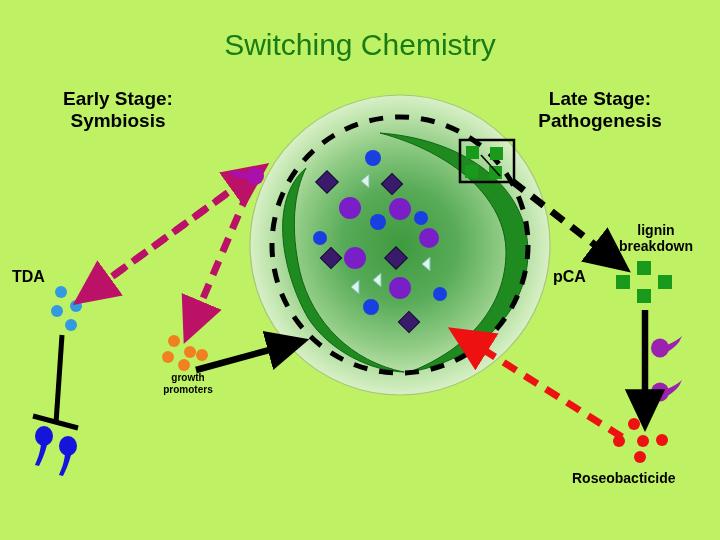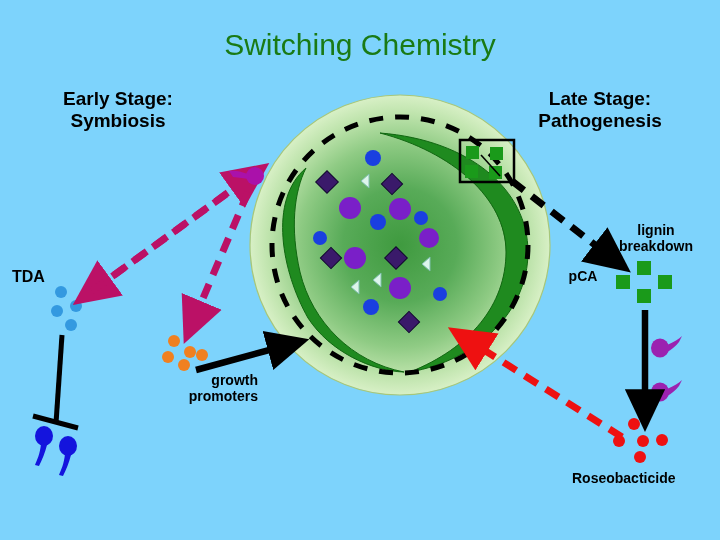--- a/index.html
+++ b/index.html
@@ -4,21 +4,21 @@
 <style>
   html, body {
     margin: 0;
     padding: 0;
     background: #ffffff;
   }
   #stage {
     position: relative;
     width: 720px;
     height: 540px;
-    background: #7dd3fc;
+    background: #bef264;
     overflow: hidden;
     font-family: "Liberation Sans", sans-serif;
   }
   #diagram-svg {
     position: absolute;
     left: 0;
     top: 0;
     width: 720px;
     height: 540px;
   }
@@ -49,24 +49,24 @@
   #label-late {
     left: 500px; top: 88px; width: 200px; font-size: 19px;
   }
   #label-lignin {
     left: 596px; top: 201px; width: 120px; font-size: 14px; margin-top: 21px;
   }
   #label-tda {
     left: 12px; top: 268px; width: 56px; font-size: 16px; text-align: left;
   }
   #label-pca {
-    left: 553px; top: 268px; width: 60px; font-size: 14px; text-align: center;
+    left: 553px; top: 268px; width: 60px; font-size: 16px; text-align: left;
   }
   #label-growth {
-    left: 118px; top: 372px; width: 140px; font-size: 14px; text-align: right;
+    left: 118px; top: 372px; width: 140px; font-size: 10px;
   }
   #label-roseo {
     left: 556px; top: 470px; width: 160px; font-size: 14px; text-align: left; margin-left: 16px;
   }
 </style>
 </head>
 <body>
 
 <div id="stage">
 

